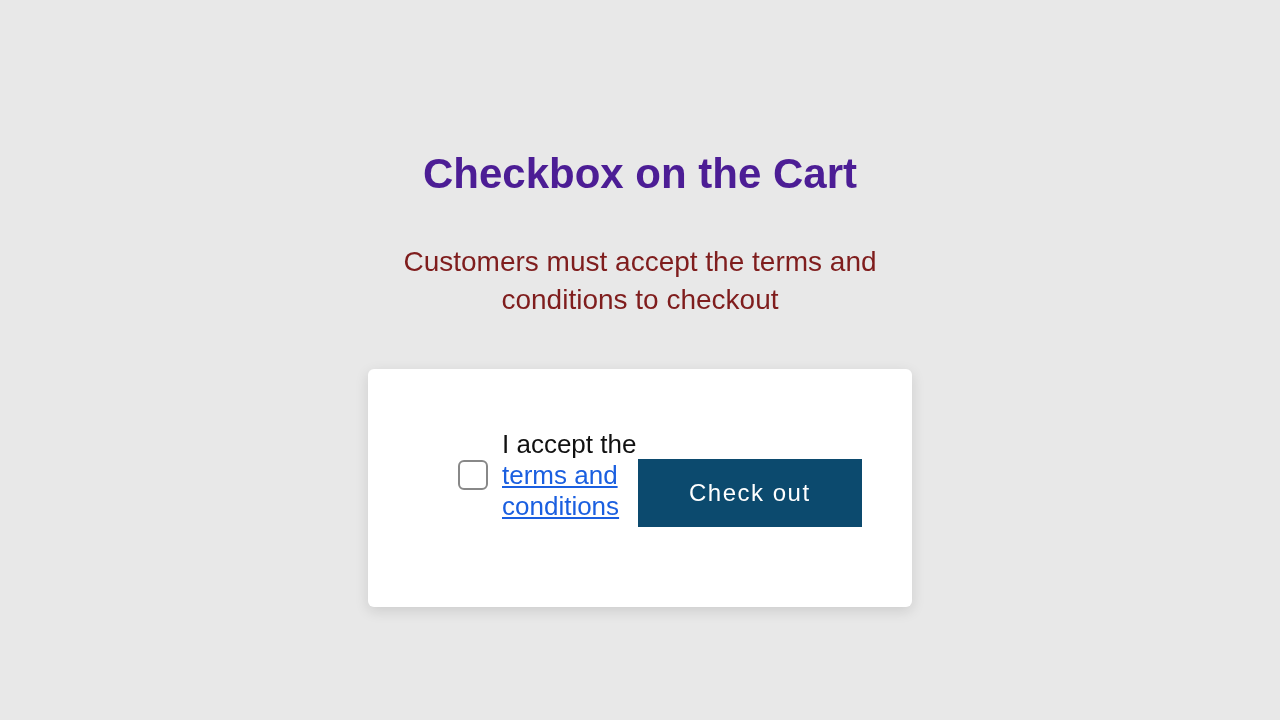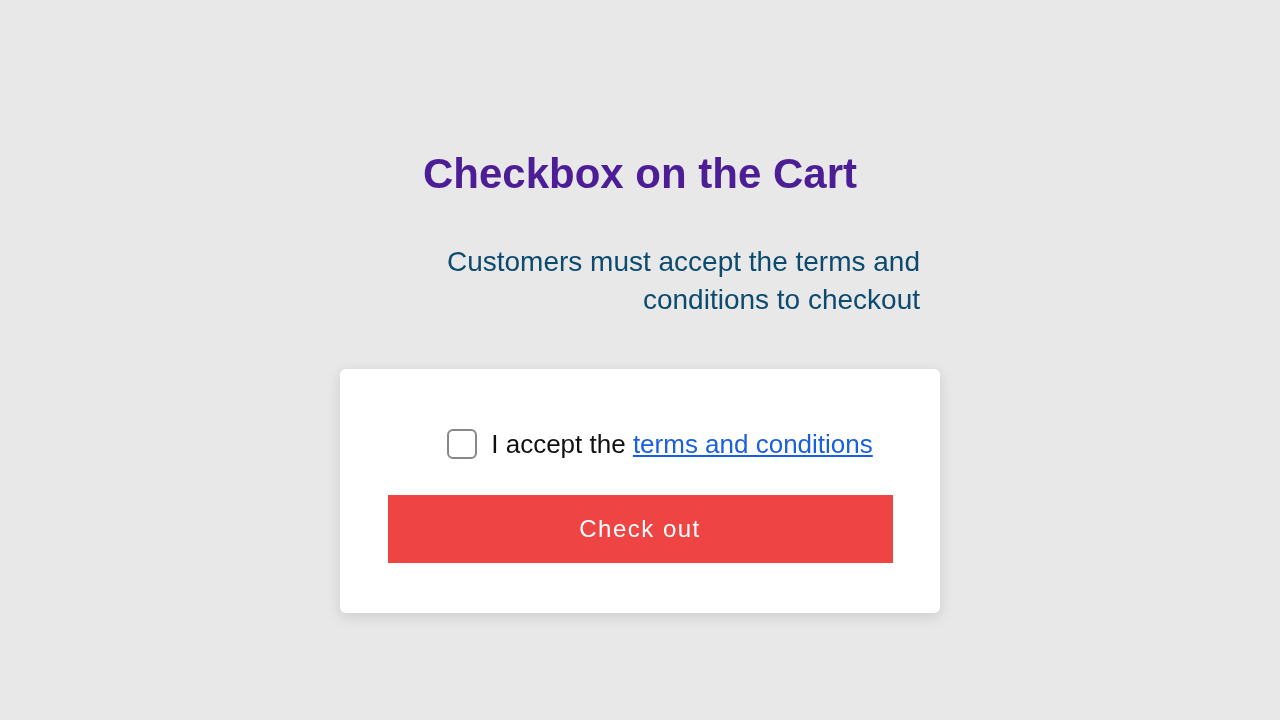--- a/index.html
+++ b/index.html
@@ -24,35 +24,35 @@
       font-size: 42px;
       font-weight: 600;
       color: #4c1d95;
       margin-bottom: 45px;
       text-align: center;
     }
     
     .page-subtitle {
       font-size: 28px;
       font-weight: 400;
-      color: #0c4a6e;
-      text-align: right;
+      color: #7f1d1d;
+      text-align: center;
       line-height: 1.35;
       max-width: 560px;
       margin-bottom: 50px;
     }
     
     .card {
       background: #fff;
-      width: 600px;
+      width: 544px;
       border-radius: 6px;
       box-shadow: 0 4px 14px rgba(0,0,0,0.12);
       padding: 60px 50px 50px 50px;
       display: flex;
-      flex-direction: column;
+      flex-direction: row;
       align-items: center;
     }
     
     .accept-row {
       display: flex;
       align-items: center;
       gap: 14px;
       margin-bottom: 35px;
       justify-content: center;
       width: 100%;
@@ -76,21 +76,21 @@
     
     .terms-link {
       color: #1a5fe0;
       text-decoration: underline;
       cursor: pointer;
     }
     
     .checkout-btn {
       width: 505px;
       height: 68px;
-      background: #ef4444;
+      background: #0c4a6e;
       color: #fff;
       border: none;
       font-size: 24px;
       letter-spacing: 1.5px;
       cursor: pointer;
       font-family: inherit;
     }
   </style>
 </head>
 <body>

